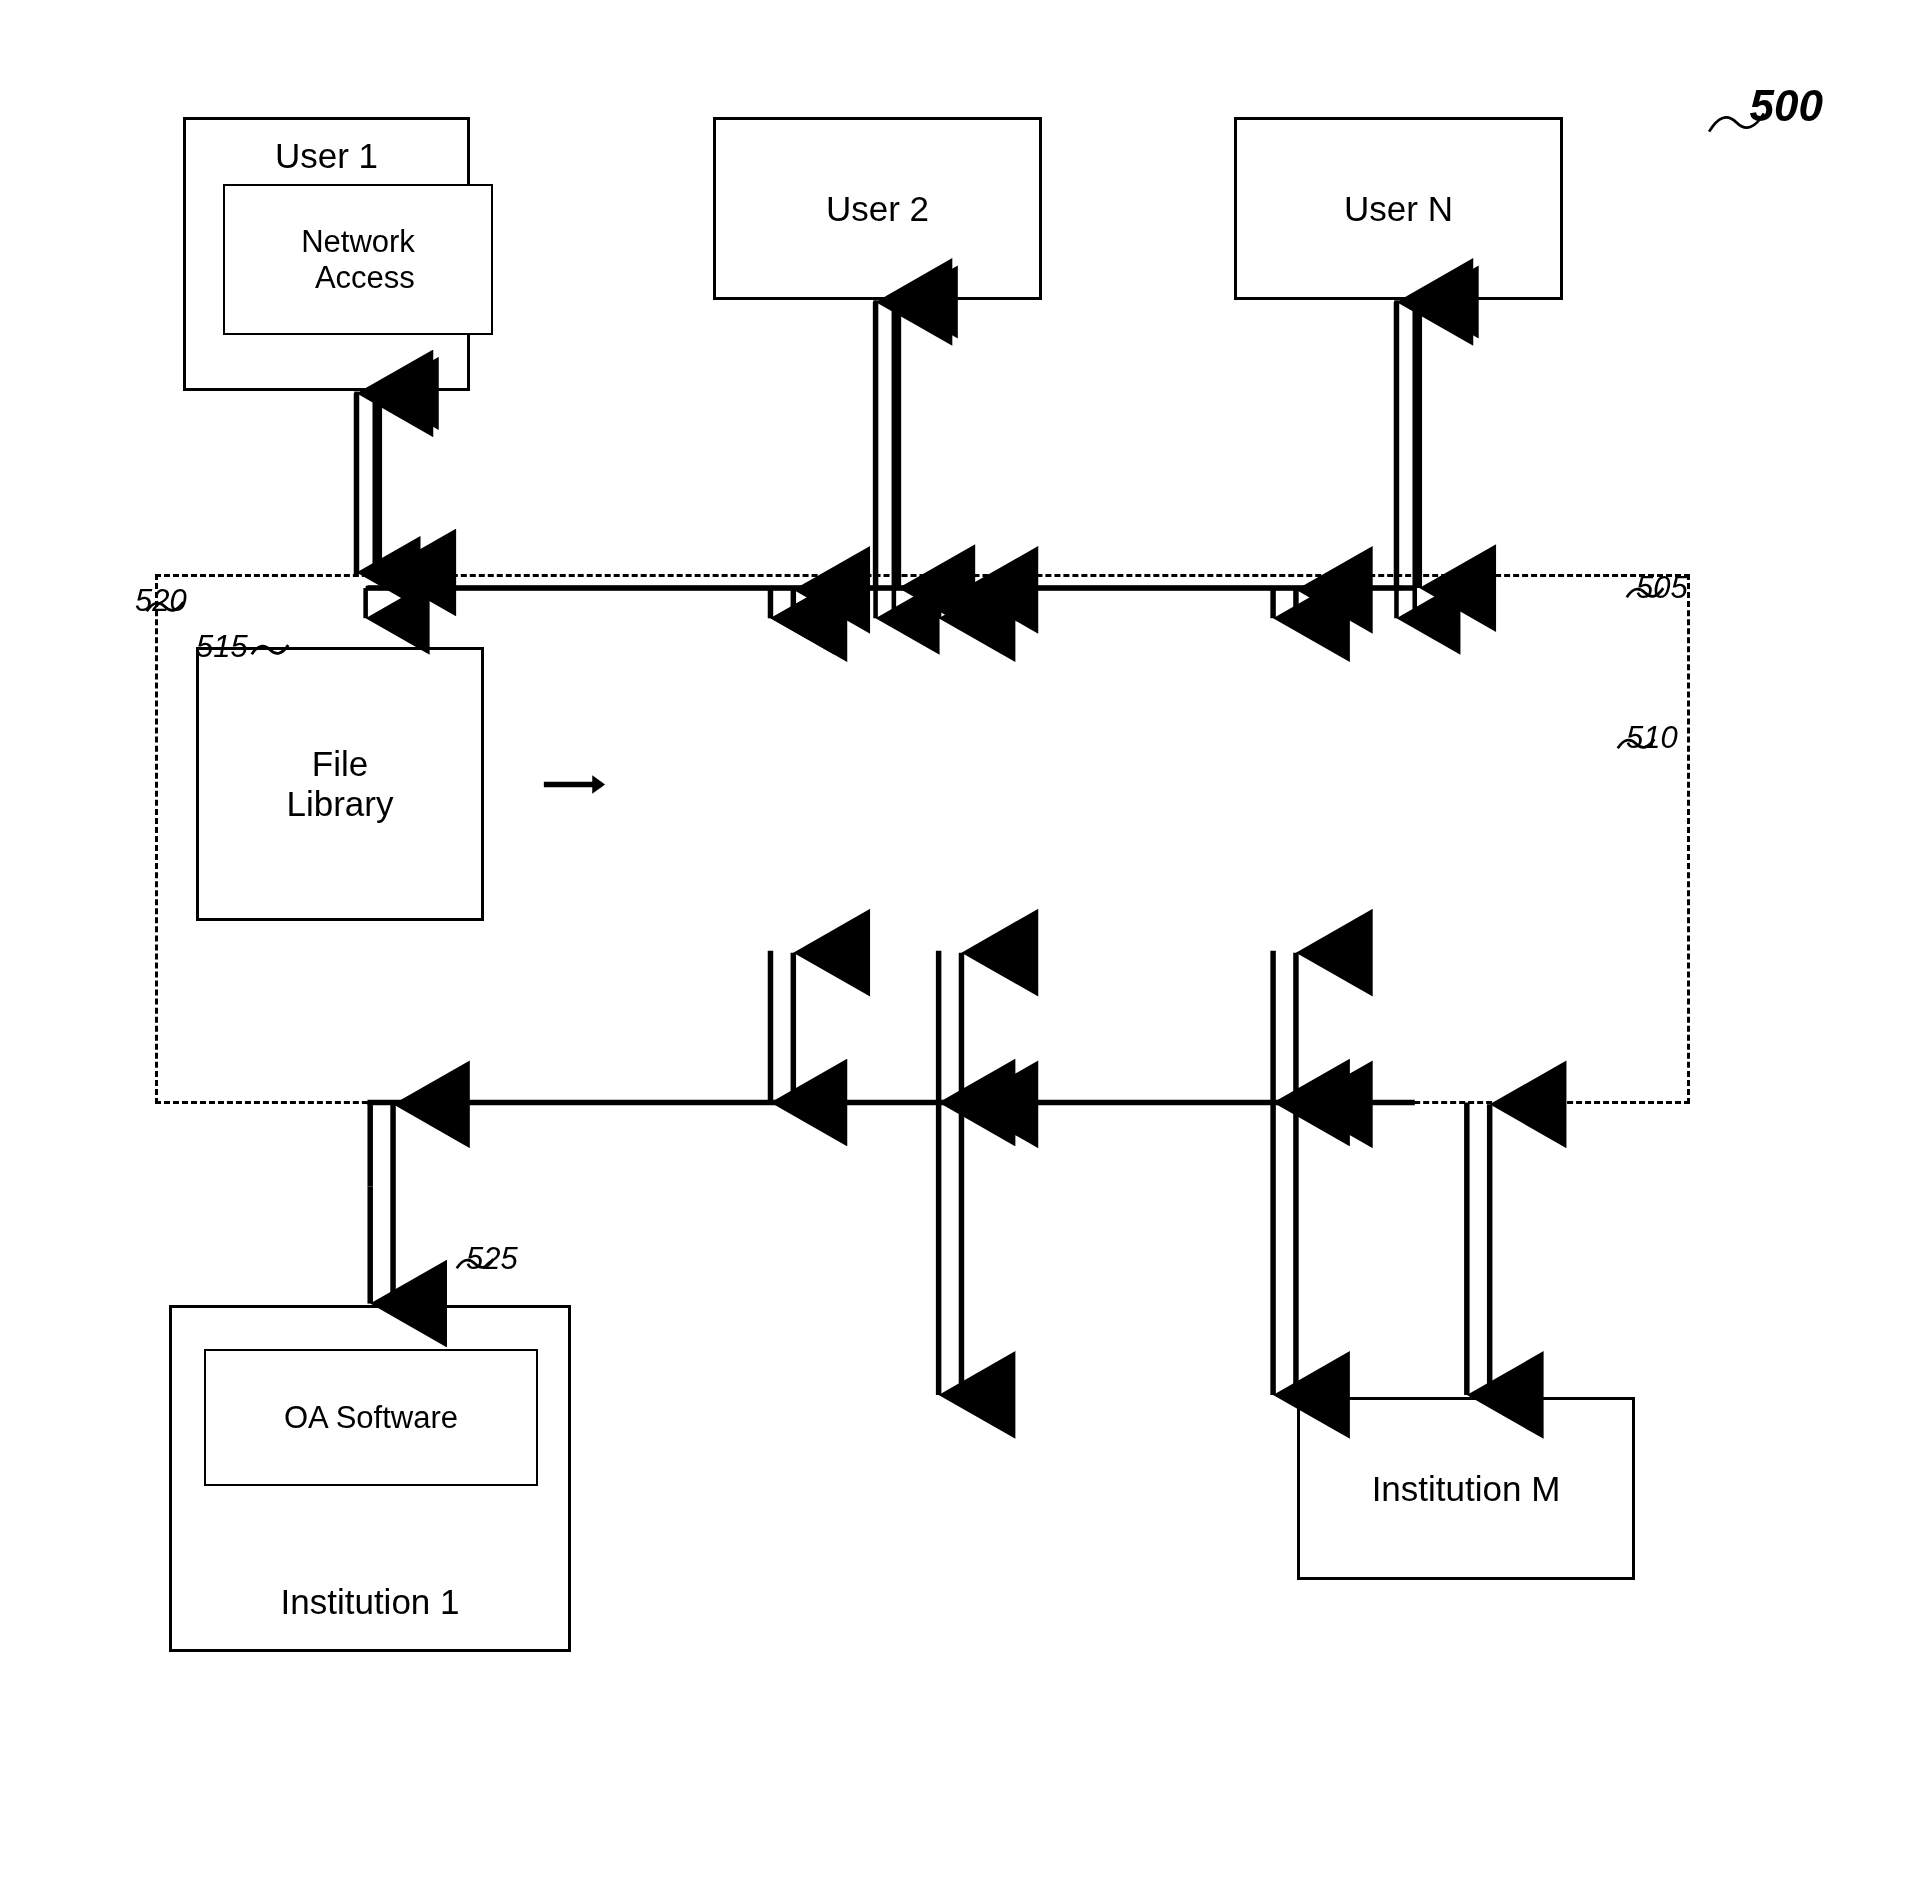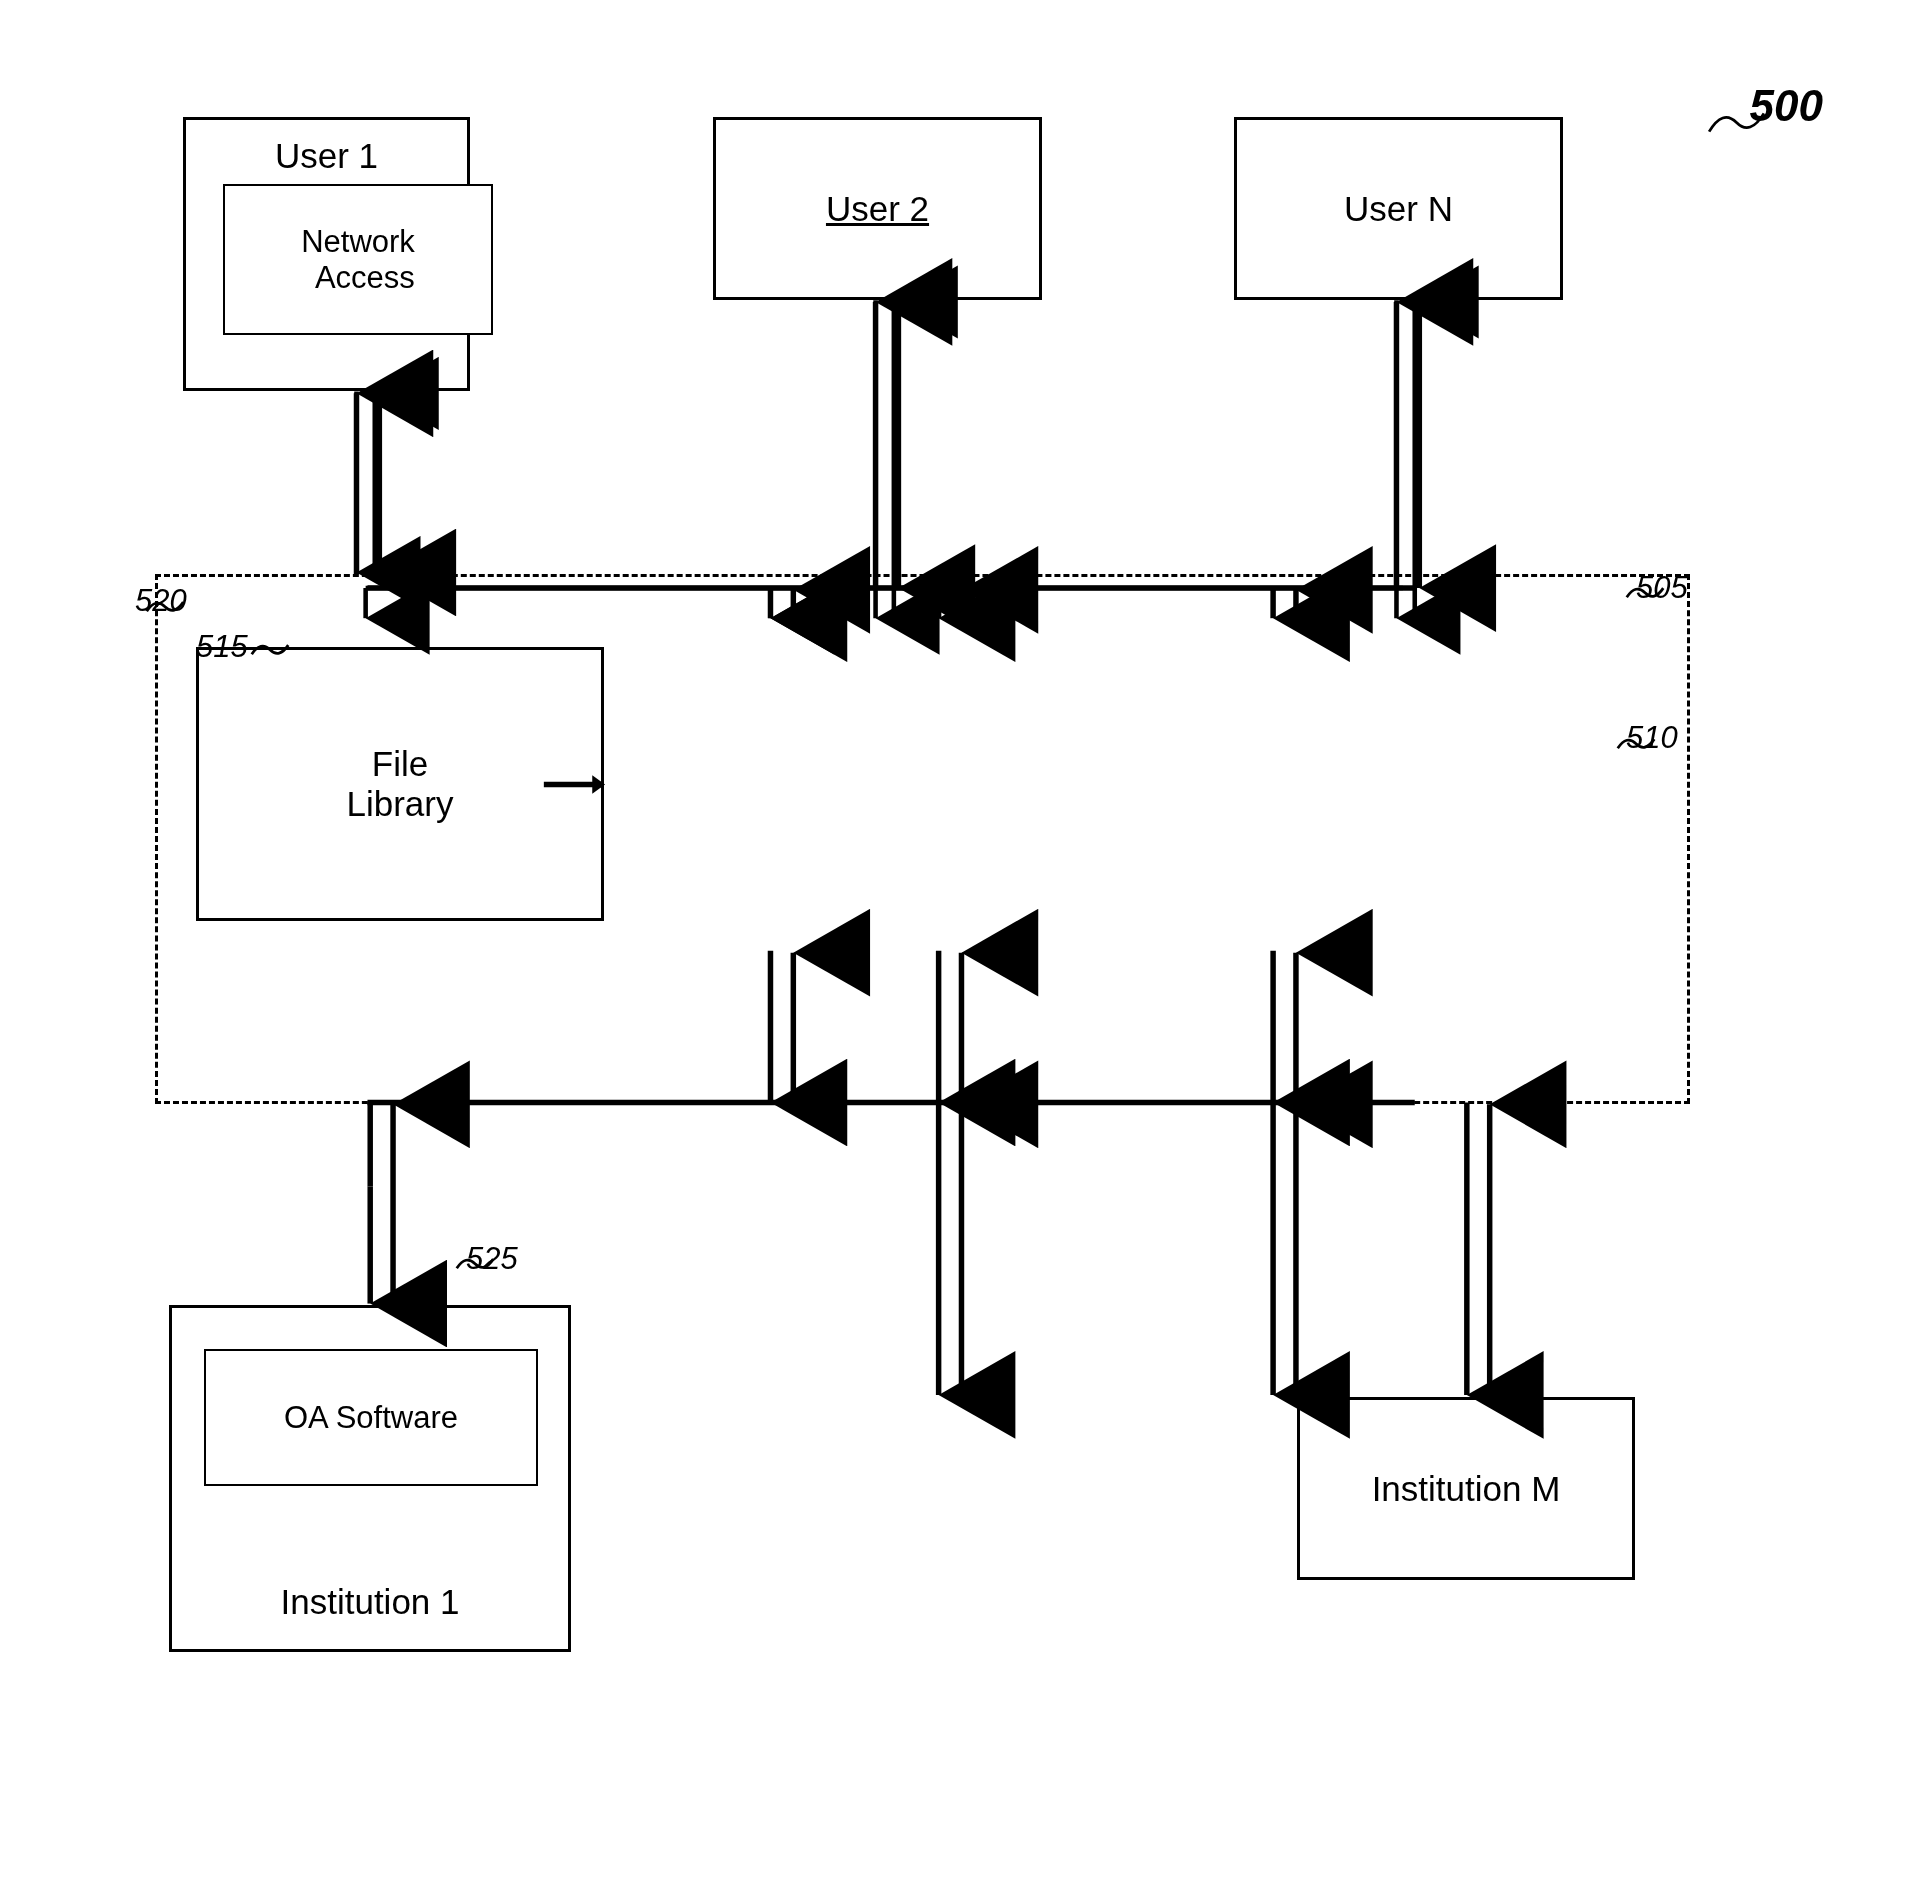--- a/index.html
+++ b/index.html
@@ -99,41 +99,41 @@
   </svg>
 
   <div class="box" style="left:183px; top:91px; width:287px; height:274px;">
     <span style="position:absolute;top:16.4px;left:0;right:0;text-align:center;">User 1</span>
 
     <div class="box-inner" style="left:37px; top:64px; width:270px; height:151px;">
       <span>Network<br>Access</span>
     </div>
   </div>
 
-  <div class="box" style="left:713px; top:91px; width:329px; height:183px;text-decoration:underline;">
+  <div class="box" style="left:713px; top:91px; width:329px; height:183px;">
     <span>User 2</span>
   </div>
 
   <div class="box" style="left:1234px; top:91px; width:329px; height:183px;">
     <span>User N</span>
   </div>
 
   <div class="dashed-box" style="left:155px; top:548px; width:1535px; height:530px;"></div>
 
   <div class="ref-label" style="left:135px; top:557px;">520</div>
   <svg style="position:absolute;top:567px;left:142px;width:46px;height:27.4px;" viewBox="0 0 50 30" width="46" height="27.4">
     <path d="M5,20 Q15,5 25,15 Q35,25 45,10" stroke="#000" stroke-width="3" fill="none"></path>
   </svg>
 
   <div class="ref-label" style="left:1636px; top:544px;">505</div>
   <svg style="position:absolute;top:553px;left:1622px;width:46px;height:27.4px;" viewBox="0 0 50 30" width="46" height="27.4">
     <path d="M5,20 Q15,5 25,15 Q35,25 45,10" stroke="#000" stroke-width="3" fill="none"></path>
   </svg>
 
-  <div class="box" style="left:196px; top:621px; width:408px; height:274px;">
+  <div class="box" style="left:196px; top:621px; width:288px; height:274px;">
     <span>File<br>Library</span>
   </div>
 
   <div class="ref-label" style="left:196px; top:603px;">515</div>
   <svg style="position:absolute;top:610px;left:247px;width:46px;height:27.4px;" viewBox="0 0 50 30" width="46" height="27.4">
     <path d="M5,20 Q15,5 25,15 Q35,25 45,10" stroke="#000" stroke-width="3" fill="none"></path>
   </svg>
 
 
   <div class="ref-label" style="left:1626px; top:694px;">510</div>

